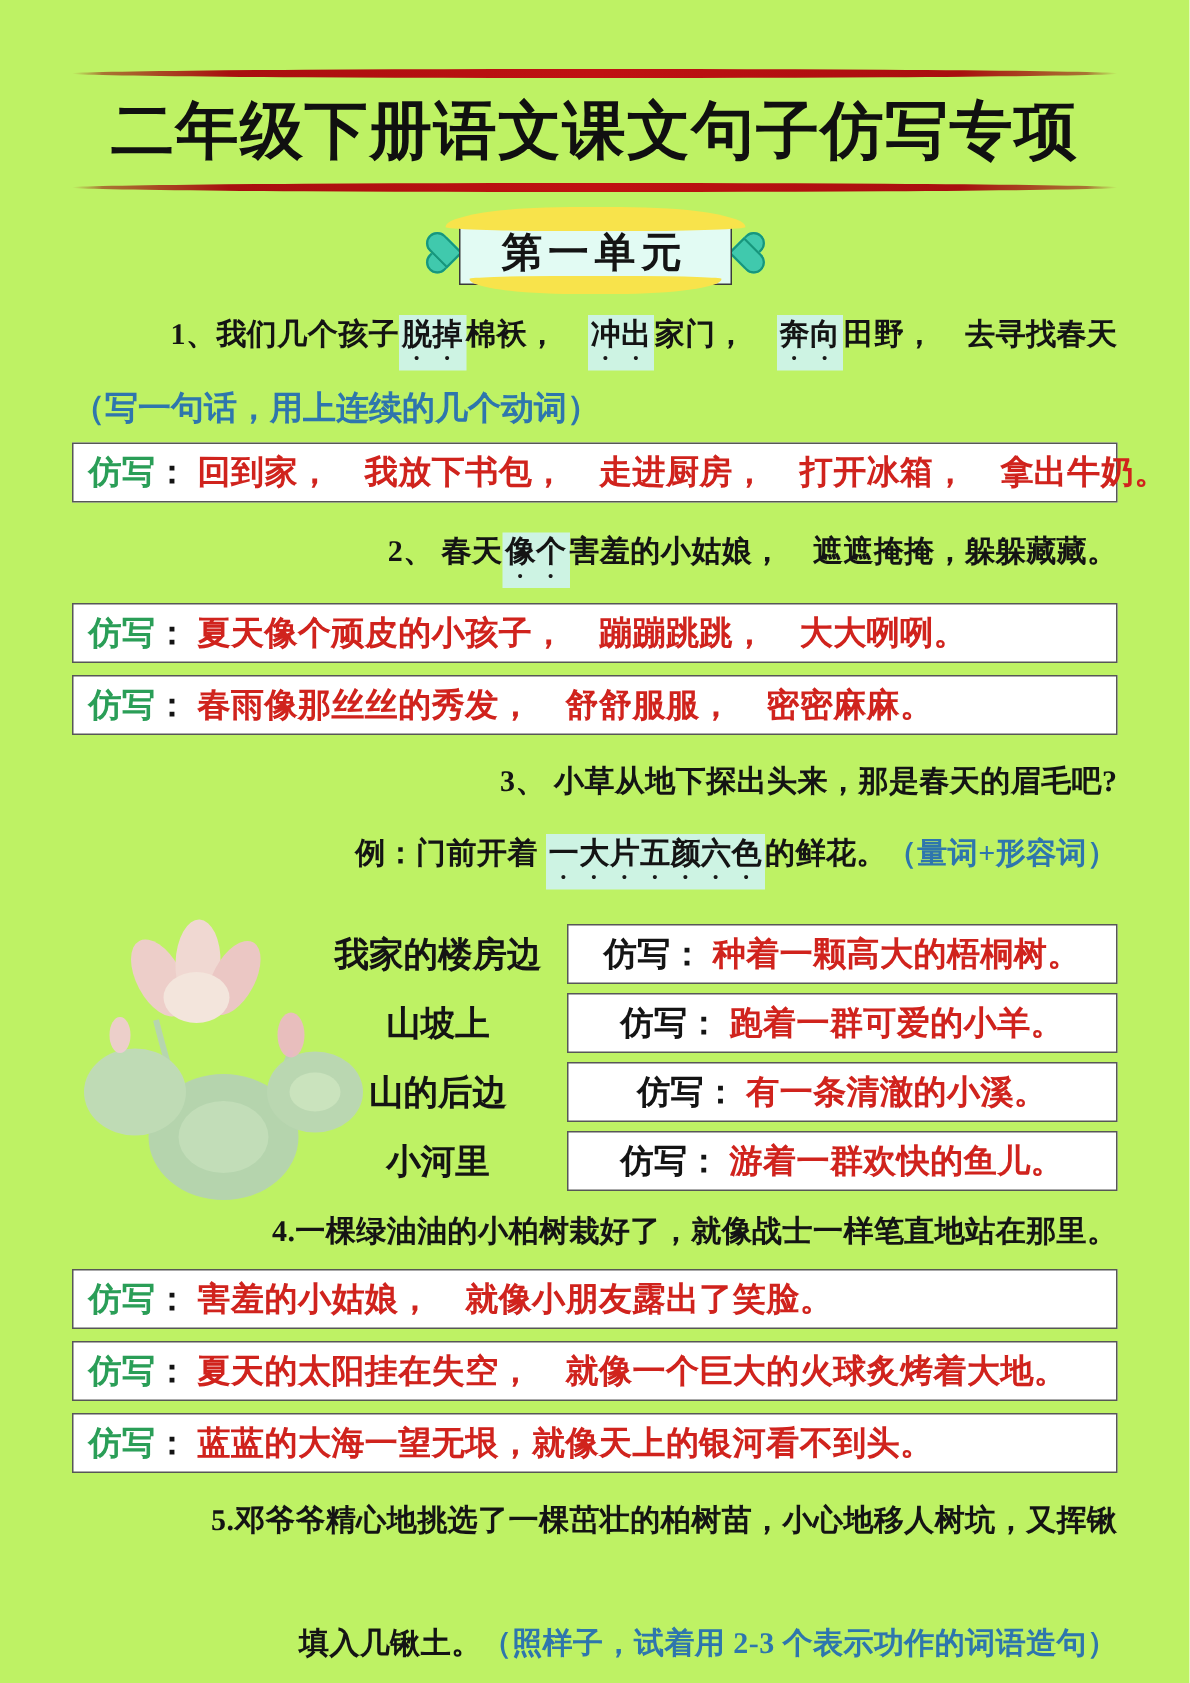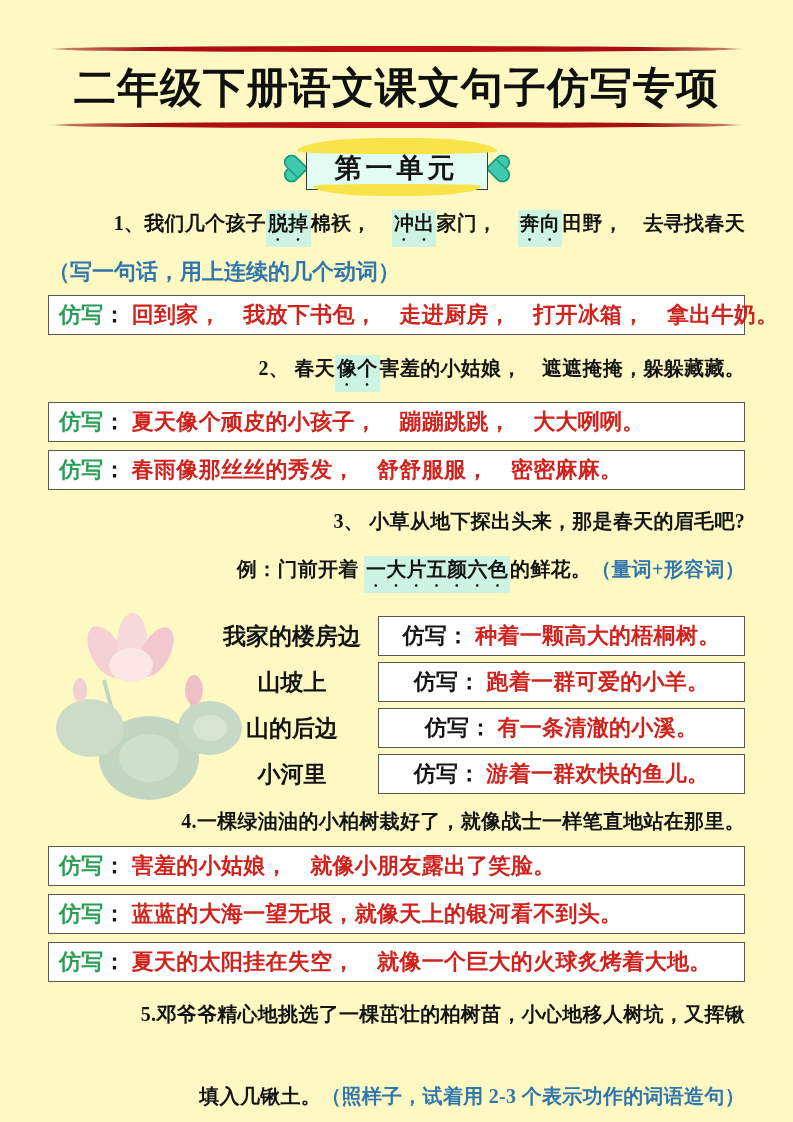--- a/index.html
+++ b/index.html
@@ -3,21 +3,21 @@
 <meta charset="utf-8">
 <style>
   html,body{margin:0;padding:0;background:#fff;}
   .page{
     position:relative;
     width:793px;height:1122px;
     margin:0 auto;
     box-sizing:border-box;
     padding:0 48px;
     overflow:hidden;
-    background:#fef9c3;
+    background:#bef264;
     font-family:"Liberation Serif","DejaVu Serif",serif;
     color:#141414;
   }
   
   .redline{
     height:6px;border-radius:50%;
     background:linear-gradient(90deg,
       rgba(150,15,10,0) 0%, rgba(150,15,10,.55) 3%,
       #a80f0f 15%, var(--line-red,#c01212) 50%,
       #a80f0f 85%, rgba(150,15,10,.55) 97%, rgba(150,15,10,0) 100%);
@@ -164,22 +164,22 @@
       </div>
       <div class="trow">
         <div class="place">小河里</div>
         <div class="tbox"><span class="k">仿写</span><span class="k">：</span>&nbsp;<span class="red">游着一群欢快的鱼儿。</span></div>
       </div>
     </div>
   </div>
 
   <div class="qline" style="margin-top:6px"><span class="k">4.一棵绿油油的小柏树栽好了，就像战士一样笔直地站在那里。</span></div>
   <div class="ansbox"><span class="green">仿写</span><span class="k">：</span> <span class="red">害羞的小姑娘，　就像小朋友露出了笑脸。</span></div>
+  <div class="ansbox"><span class="green">仿写</span><span class="k">：</span> <span class="red">夏天的太阳挂在失空，　就像一个巨大的火球炙烤着大地。</span></div>
   <div class="ansbox"><span class="green">仿写</span><span class="k">：</span> <span class="red">蓝蓝的大海一望无垠，就像天上的银河看不到头。</span></div>
-  <div class="ansbox"><span class="green">仿写</span><span class="k">：</span> <span class="red">夏天的太阳挂在失空，　就像一个巨大的火球炙烤着大地。</span></div>
 
   <div class="q5block">
     <div class="qline" style="margin-top:14px"><span class="k">5.邓爷爷精心地挑选了一棵茁壮的柏树苗，小心地移人树坑，又挥锹</span></div>
     <div class="qline"><span class="k">填入几锹土。</span><span class="blue">（照样子，试着用 2-3 个表示功作的词语造句）</span></div>
   </div>
   <div class="ansbox"> </div>
 
 </div>
 
 </body></html>

